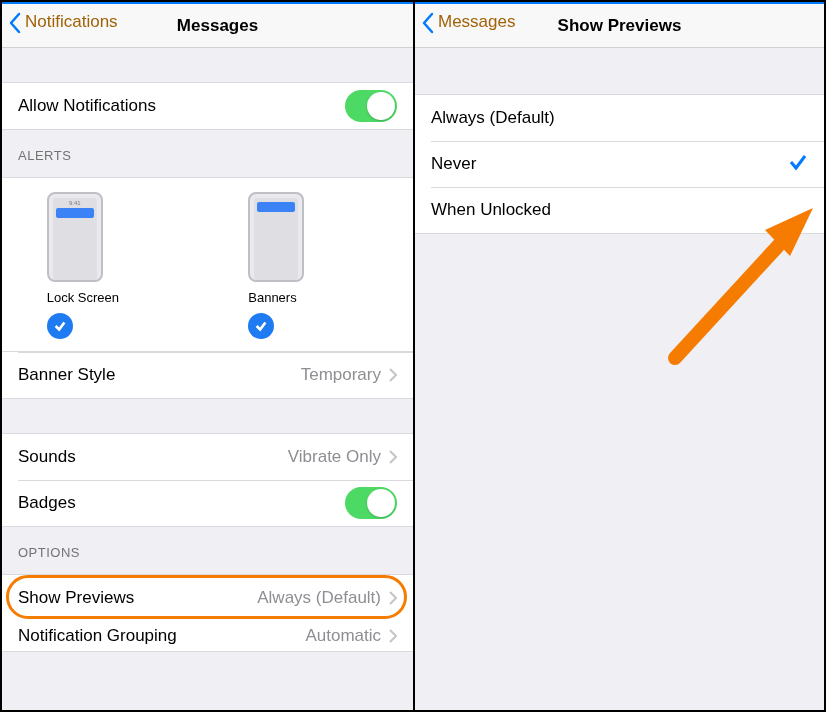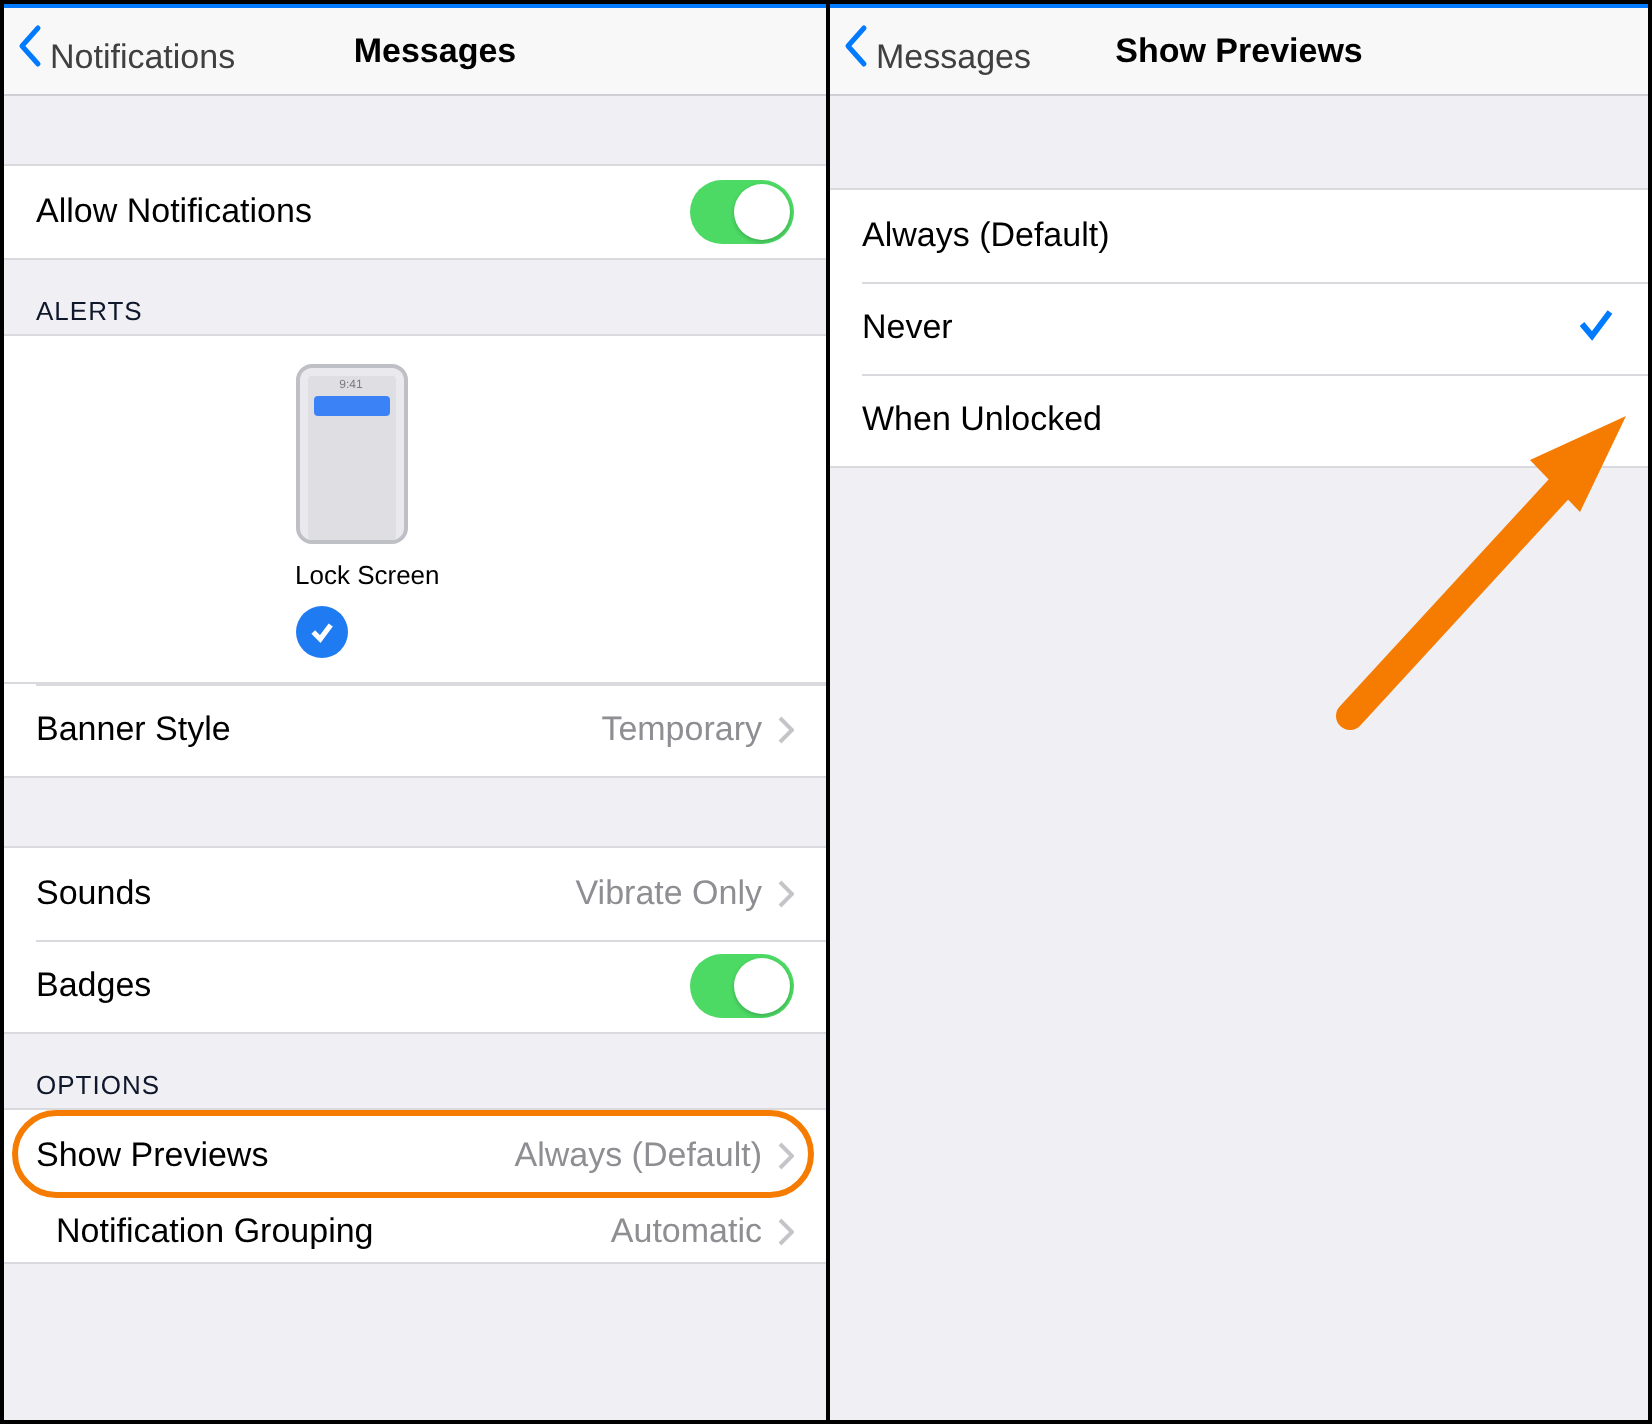--- a/index.html
+++ b/index.html
@@ -37,22 +37,22 @@
     height: 44px;
     background: #f8f8f8;
     border-bottom: 1px solid #d0d0d4;
     display: flex;
     align-items: center;
     position: relative;
     padding: 0 6px;
   }
   .back {
     display: flex;
-    align-items: flex-end;
-    color: #404040;
+    align-items: flex-start;
+    color: #a16207;
     font-size: 17px;
     cursor: pointer;
   }
   .back svg { width: 14px; height: 22px; margin-right: 3px; }
   .nav-title {
     position: absolute;
     left: 0; right: 0;
     text-align: center;
     font-size: 17px;
     font-weight: 600;
@@ -60,22 +60,22 @@
     pointer-events: none;
   }
   .panel-left .nav-title { left: 20px; }
   .content {
     flex: 1;
     overflow: hidden;
   }
   .group-gap { height: 34px; }
   .section-header {
     font-size: 13px;
-    color: #0f172a;
-    padding: 18px 16px 4px;
+    color: #737373;
+    padding: 18px 16px 14px;
     text-transform: uppercase;
     letter-spacing: 0.5px;
   }
   .row {
     background: #fff;
     min-height: 46px;
     padding: 0 16px;
     display: flex;
     align-items: center;
     justify-content: space-between;
@@ -189,21 +189,21 @@
     border: 3px solid #f57c00;
     border-radius: 22px;
     pointer-events: none;
   }
   
   .arrow-annot {
     position: absolute;
     pointer-events: none;
   }
   
-  .row.partial { min-height: 30px; border-bottom: none; margin-left: 10px; }
+  .row.partial { min-height: 30px; border-bottom: none; }
 </style>
 </head>
 <body>
 
 <div class="outer">
 
   <div class="panel panel-left">
     <div class="topbar-accent"></div>
     <div class="navbar">
       <div class="back">
@@ -237,20 +237,33 @@
               <div class="pill blue"></div>
             </div>
           </div>
           <span>Lock Screen</span>
           <div class="check-circle">
             <svg viewBox="0 0 16 16">
                 <polyline points="3,8 7,12 13,4"></polyline>
               </svg>
           </div>
         </div>
+        <div class="alert-opt">
+          <div class="phone">
+            <div class="scr">
+              <div class="pill blue"></div>
+            </div>
+          </div>
+          <span>Banners</span>
+          <div class="check-circle">
+            <svg viewBox="0 0 16 16">
+                <polyline points="3,8 7,12 13,4"></polyline>
+              </svg>
+          </div>
+        </div>
       </div>
 
       <div class="group" style="border-top:none">
         <div class="row sep-top">
           <span>Banner Style</span>
           <span class="detail">
             <span>Temporary</span>
             <span class="chevron">
               <svg viewBox="0 0 8 14">
                   <polyline points="1,1 7,7 1,13" fill="none" stroke="#c5c5c9" stroke-width="2"></polyline>

